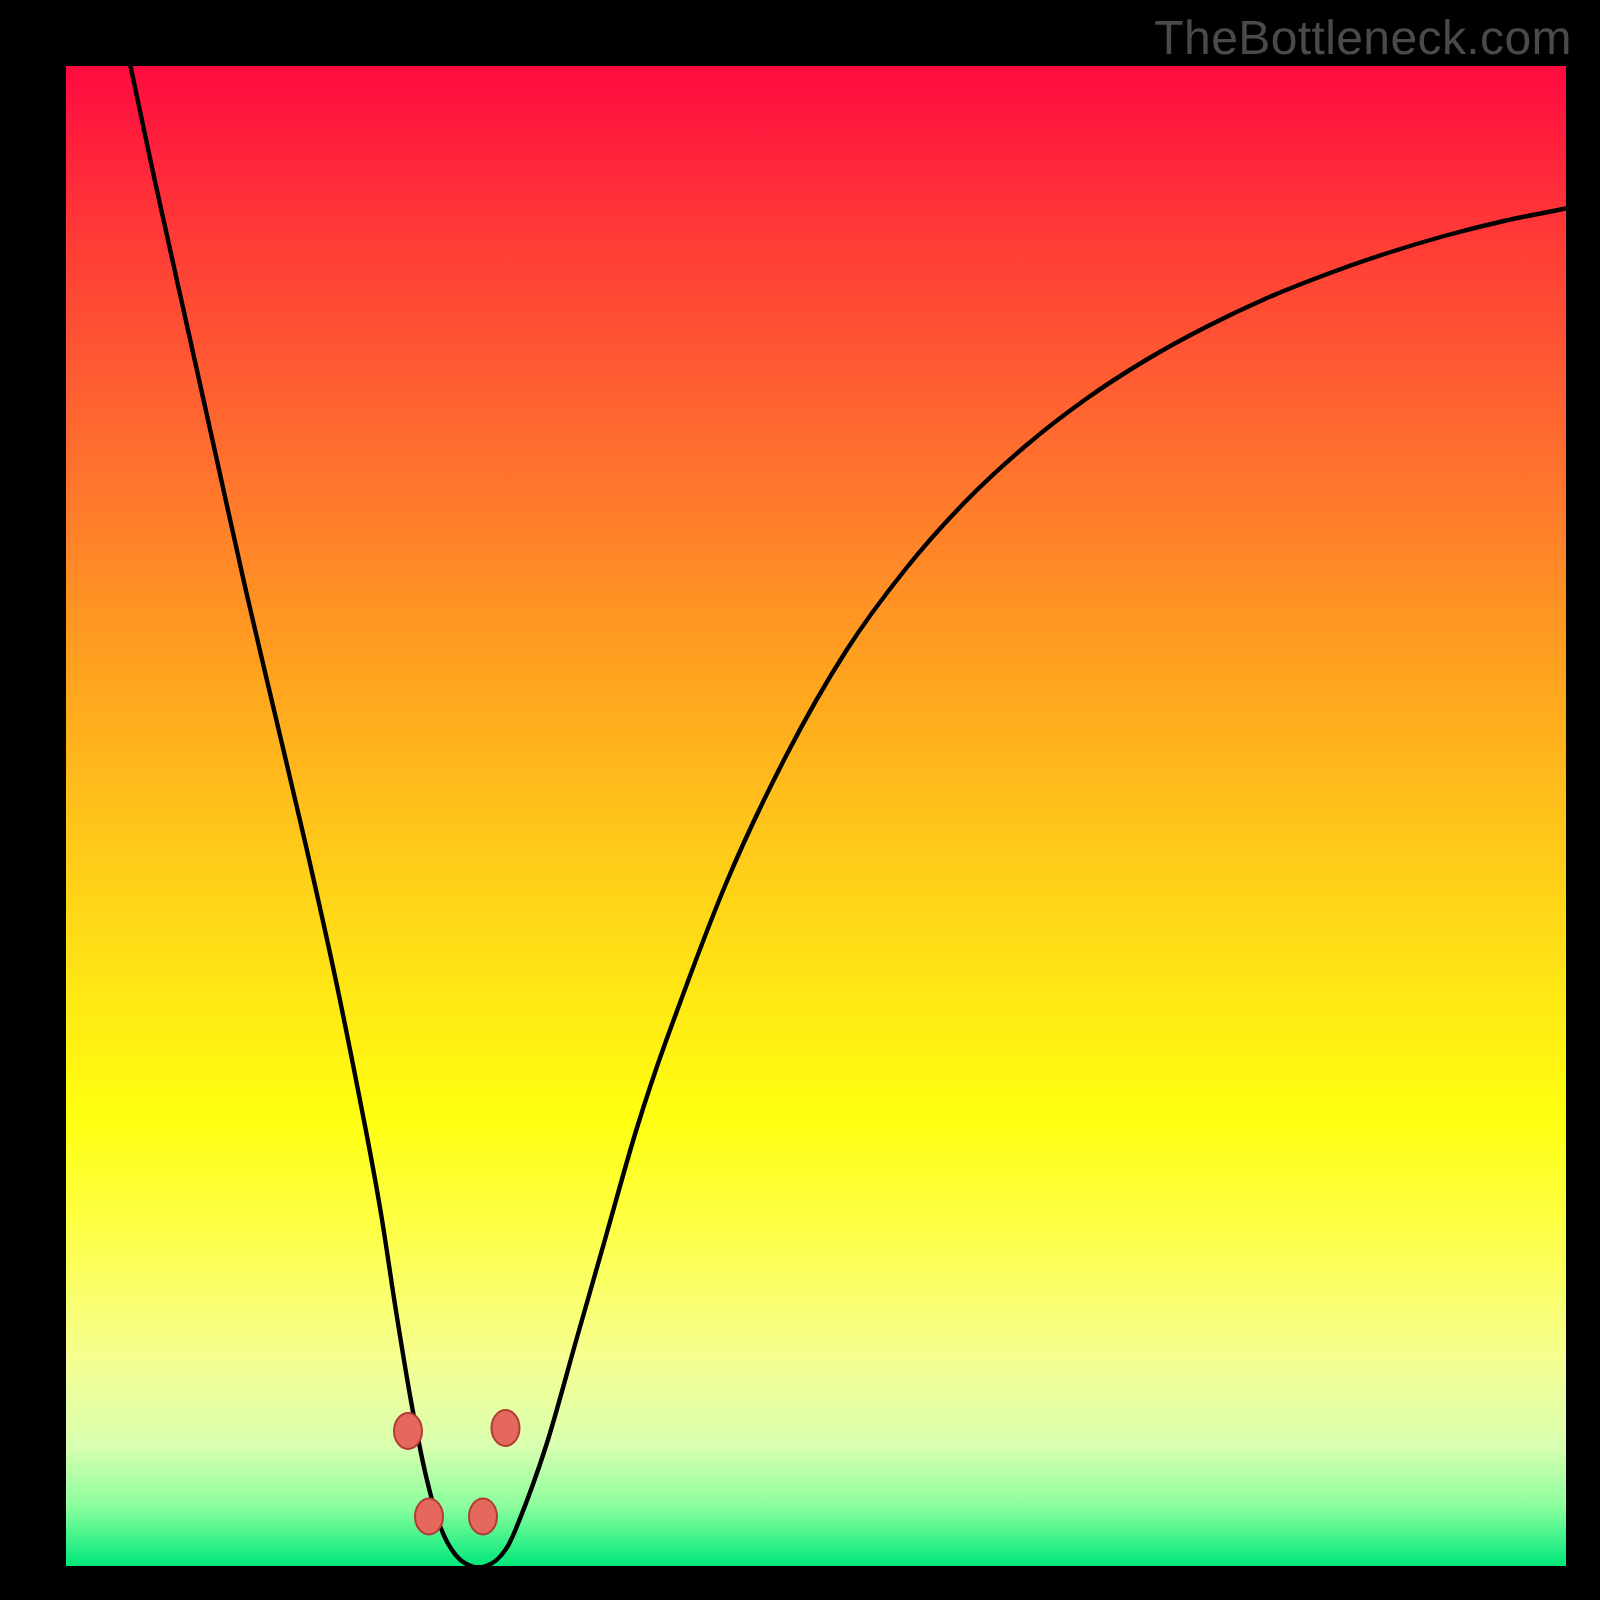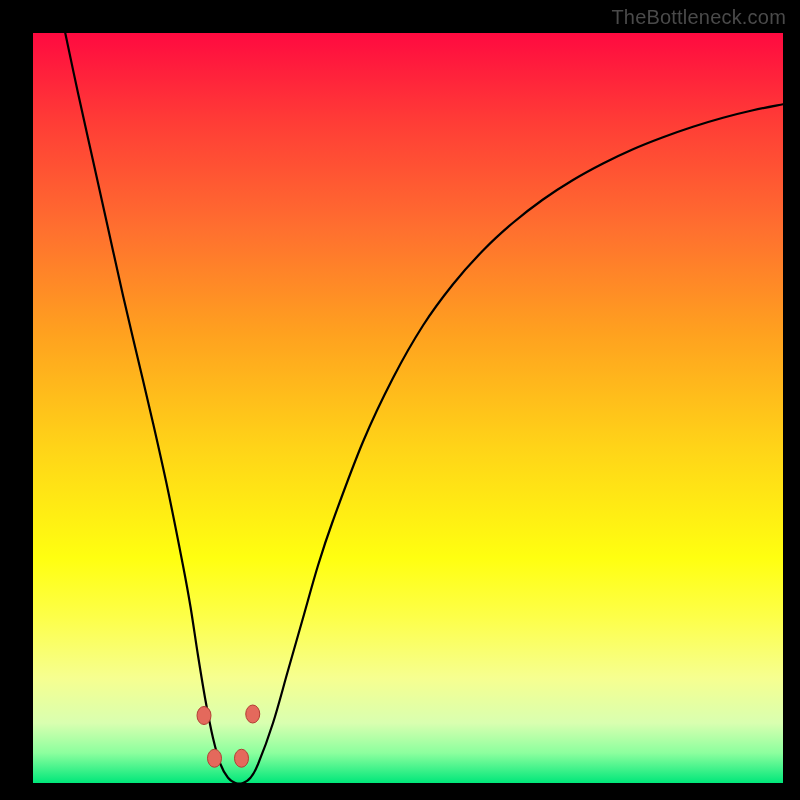--- a/index.html
+++ b/index.html
@@ -36,21 +36,21 @@
       #f6ff90 86%,
       #d9ffb0 92%,
       #8cff9e 96%,
       #00e77a 100%);
   }
   .watermark {
     position: absolute;
     top: 6px;
     right: 14px;
     color: #4a4a4a;
-    font-size: 20px;
+    font-size: 24px;
     font-weight: 500;
     letter-spacing: 0.2px;
     user-select: none;
   }
   svg.overlay {
     position: absolute;
     left: 0;
     top: 0;
     width: 750px;
     height: 750px;

